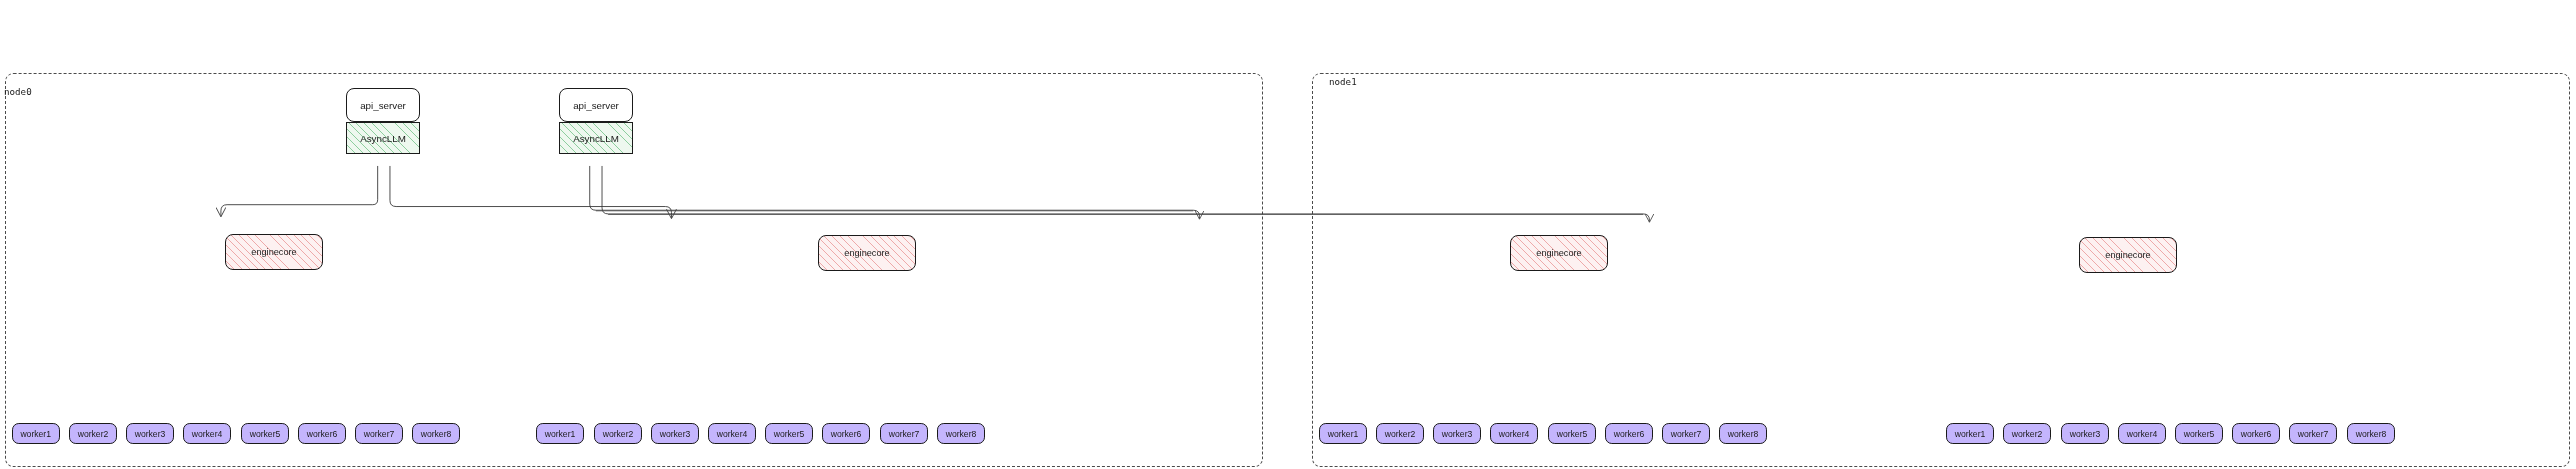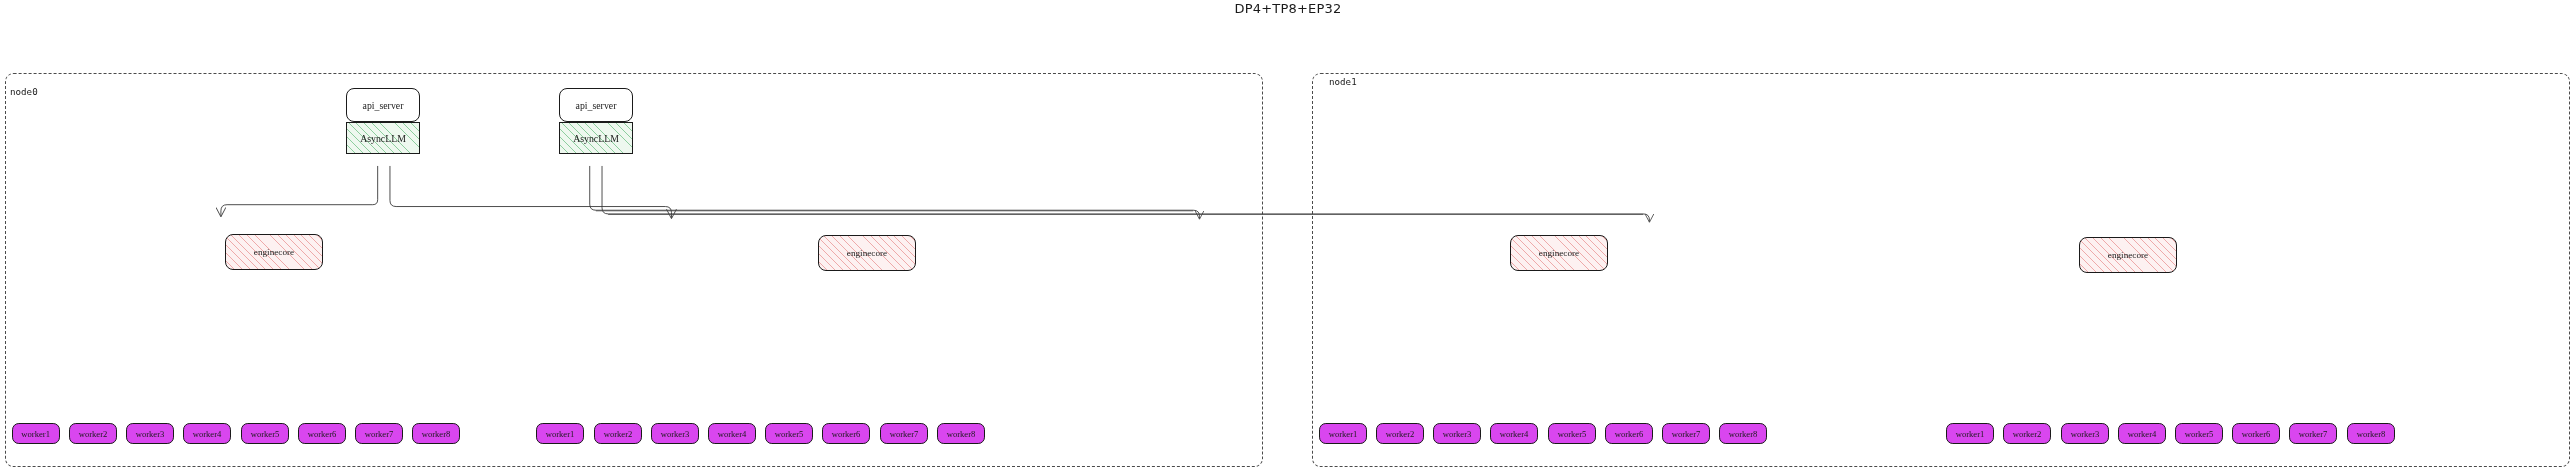--- a/index.html
+++ b/index.html
@@ -44,21 +44,21 @@
     white-space: nowrap;
   }
   
   .nbox {
     position: absolute;
     box-sizing: border-box;
     border: 1.2px solid #1a1a1a;
     display: flex;
     align-items: center;
     justify-content: center;
-    font-family: Liberation Serif, serif;
+    font-family: Liberation Sans, sans-serif;
     color: #1a1a1a;
     white-space: nowrap;
     background: #ffffff;
   }
   .nbox.api {
     border-radius: 8px;
     font-size: 9.8px;
   }
   .nbox.async {
     border-radius: 0;
@@ -78,40 +78,39 @@
     background-image: repeating-linear-gradient(
         45deg,
         rgba(226,110,110,0.55) 0px,
         rgba(226,110,110,0.55) 0.7px,
         rgba(0,0,0,0) 0.7px,
         rgba(0,0,0,0) 5.5px);
   }
   .nbox.worker {
     border-radius: 6.8px;
     font-size: 8.6px;
-    background: #d946ef;
+    background: #c4b5fd;
   }
   svg.edges {
     position: absolute;
     left: 0;
     top: 0;
     width: 2576px;
     height: 469px;
     pointer-events: none;
   }
 </style>
 </head>
 <body>
 
 <div id="canvas">
 
-  <div class="title">DP4+TP8+EP32</div>
 
   <div class="node-box" style="left:4.9px; top:73px; width:1258px; height:394px;"></div>
-  <div class="node-label" style="left:10px; top:86px;">node0</div>
+  <div class="node-label" style="left:4px; top:86px;">node0</div>
 
   <div class="node-box" style="left:1312px; top:73px; width:1258px; height:394px;"></div>
   <div class="node-label" style="left:1329px; top:76px;">node1</div>
 
   <svg class="edges" viewBox="0 0 4188 763" xmlns="http://www.w3.org/2000/svg">
     <defs>
       <marker id="arrow" viewBox="0 0 12 12" refX="10" refY="6" markerWidth="11" markerHeight="11" orient="auto-start-reverse">
         <path d="M 0 0.5 L 10.5 6 L 0 11.5" fill="none" stroke="#4a4a4a" stroke-width="1.1"></path>
       </marker>
     </defs>

